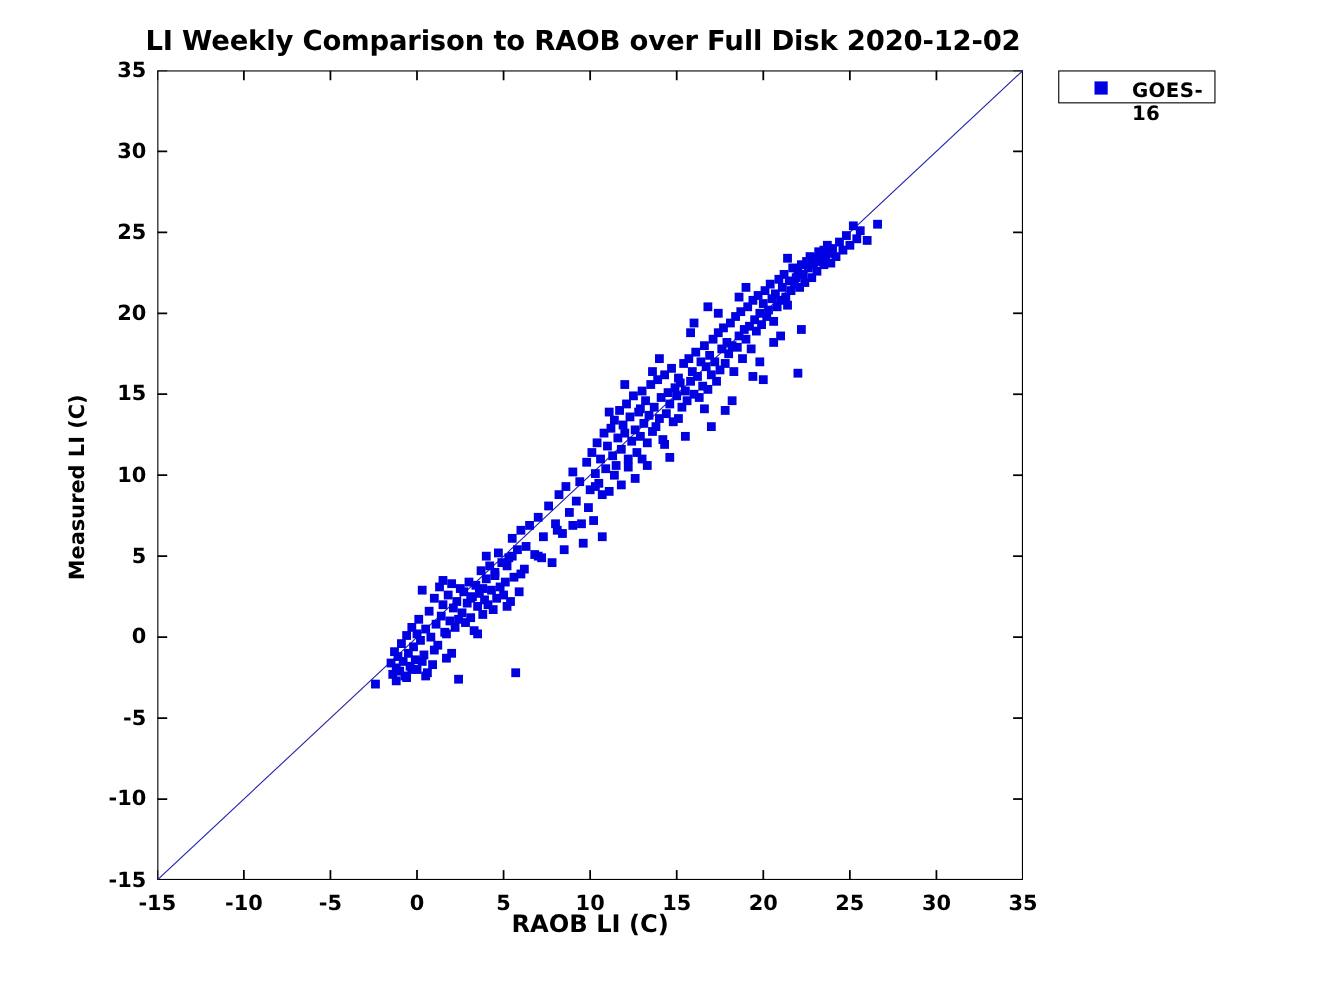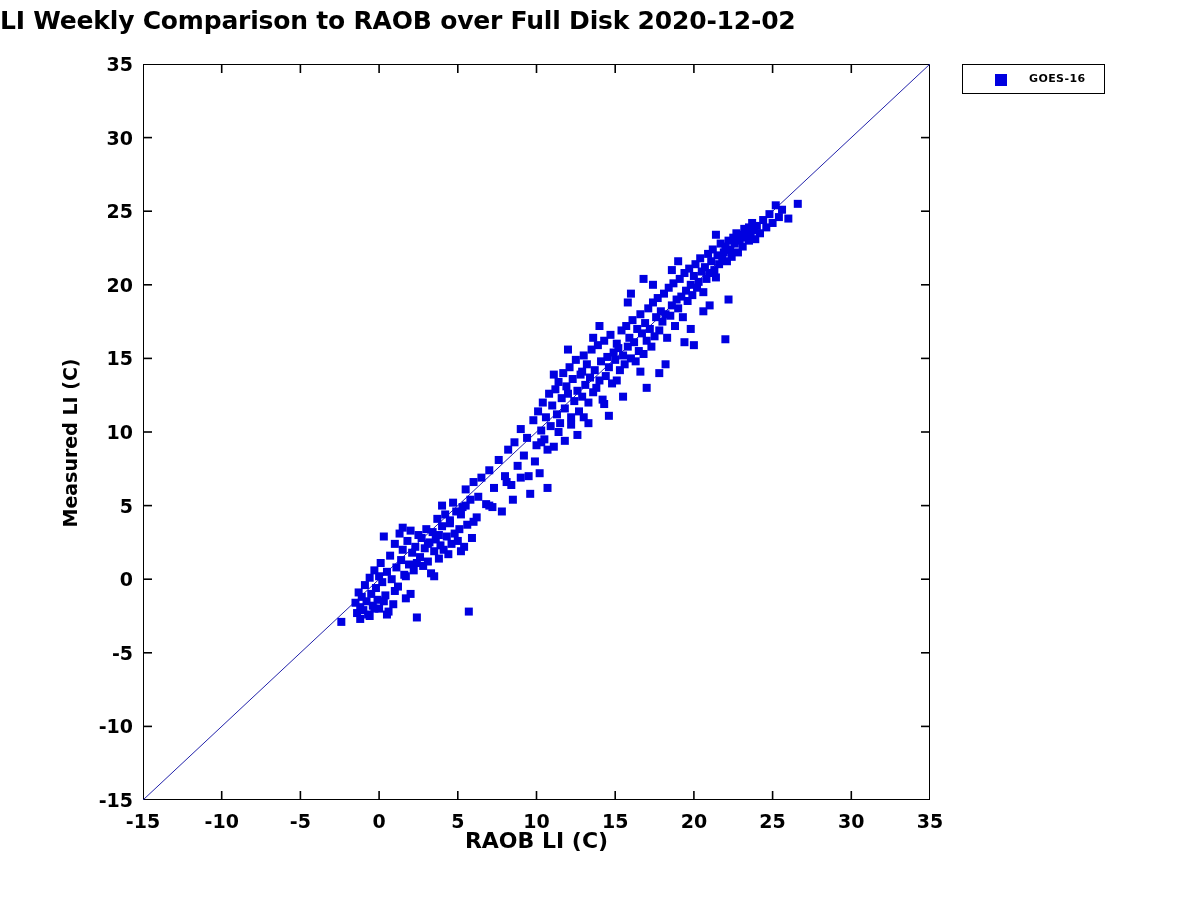--- a/index.html
+++ b/index.html
@@ -16,22 +16,23 @@
   }
   #figure {
     position: absolute;
     left: 0; top: 0;
     width: 1200px;
     height: 900px;
   }
   .chart-title {
     position: absolute;
     left: 0;
-    top: 6px;
+    top: 22px;
     width: 1060px;
+    text-align: center;
     font-size: 25px;
     font-weight: bold;
     color: #000000;
     letter-spacing: -0.2px;
     white-space: nowrap;
   }
   #plot-frame {
     position: absolute;
     left: 143px;
     top: 64px;
@@ -109,21 +110,21 @@
     left: 32px;
     top: 9px;
     width: 12px;
     height: 12px;
     background: #0000e0;
   }
   #legend-label {
     position: absolute;
     left: 66px;
     top: 7px;
-    font-size: 11px;
+    font-size: 18px;
     font-weight: bold;
     color: #000000;
     letter-spacing: 0.4px;
   }
 </style>
 </head>
 <body>
 
 <div id="figure">
 

